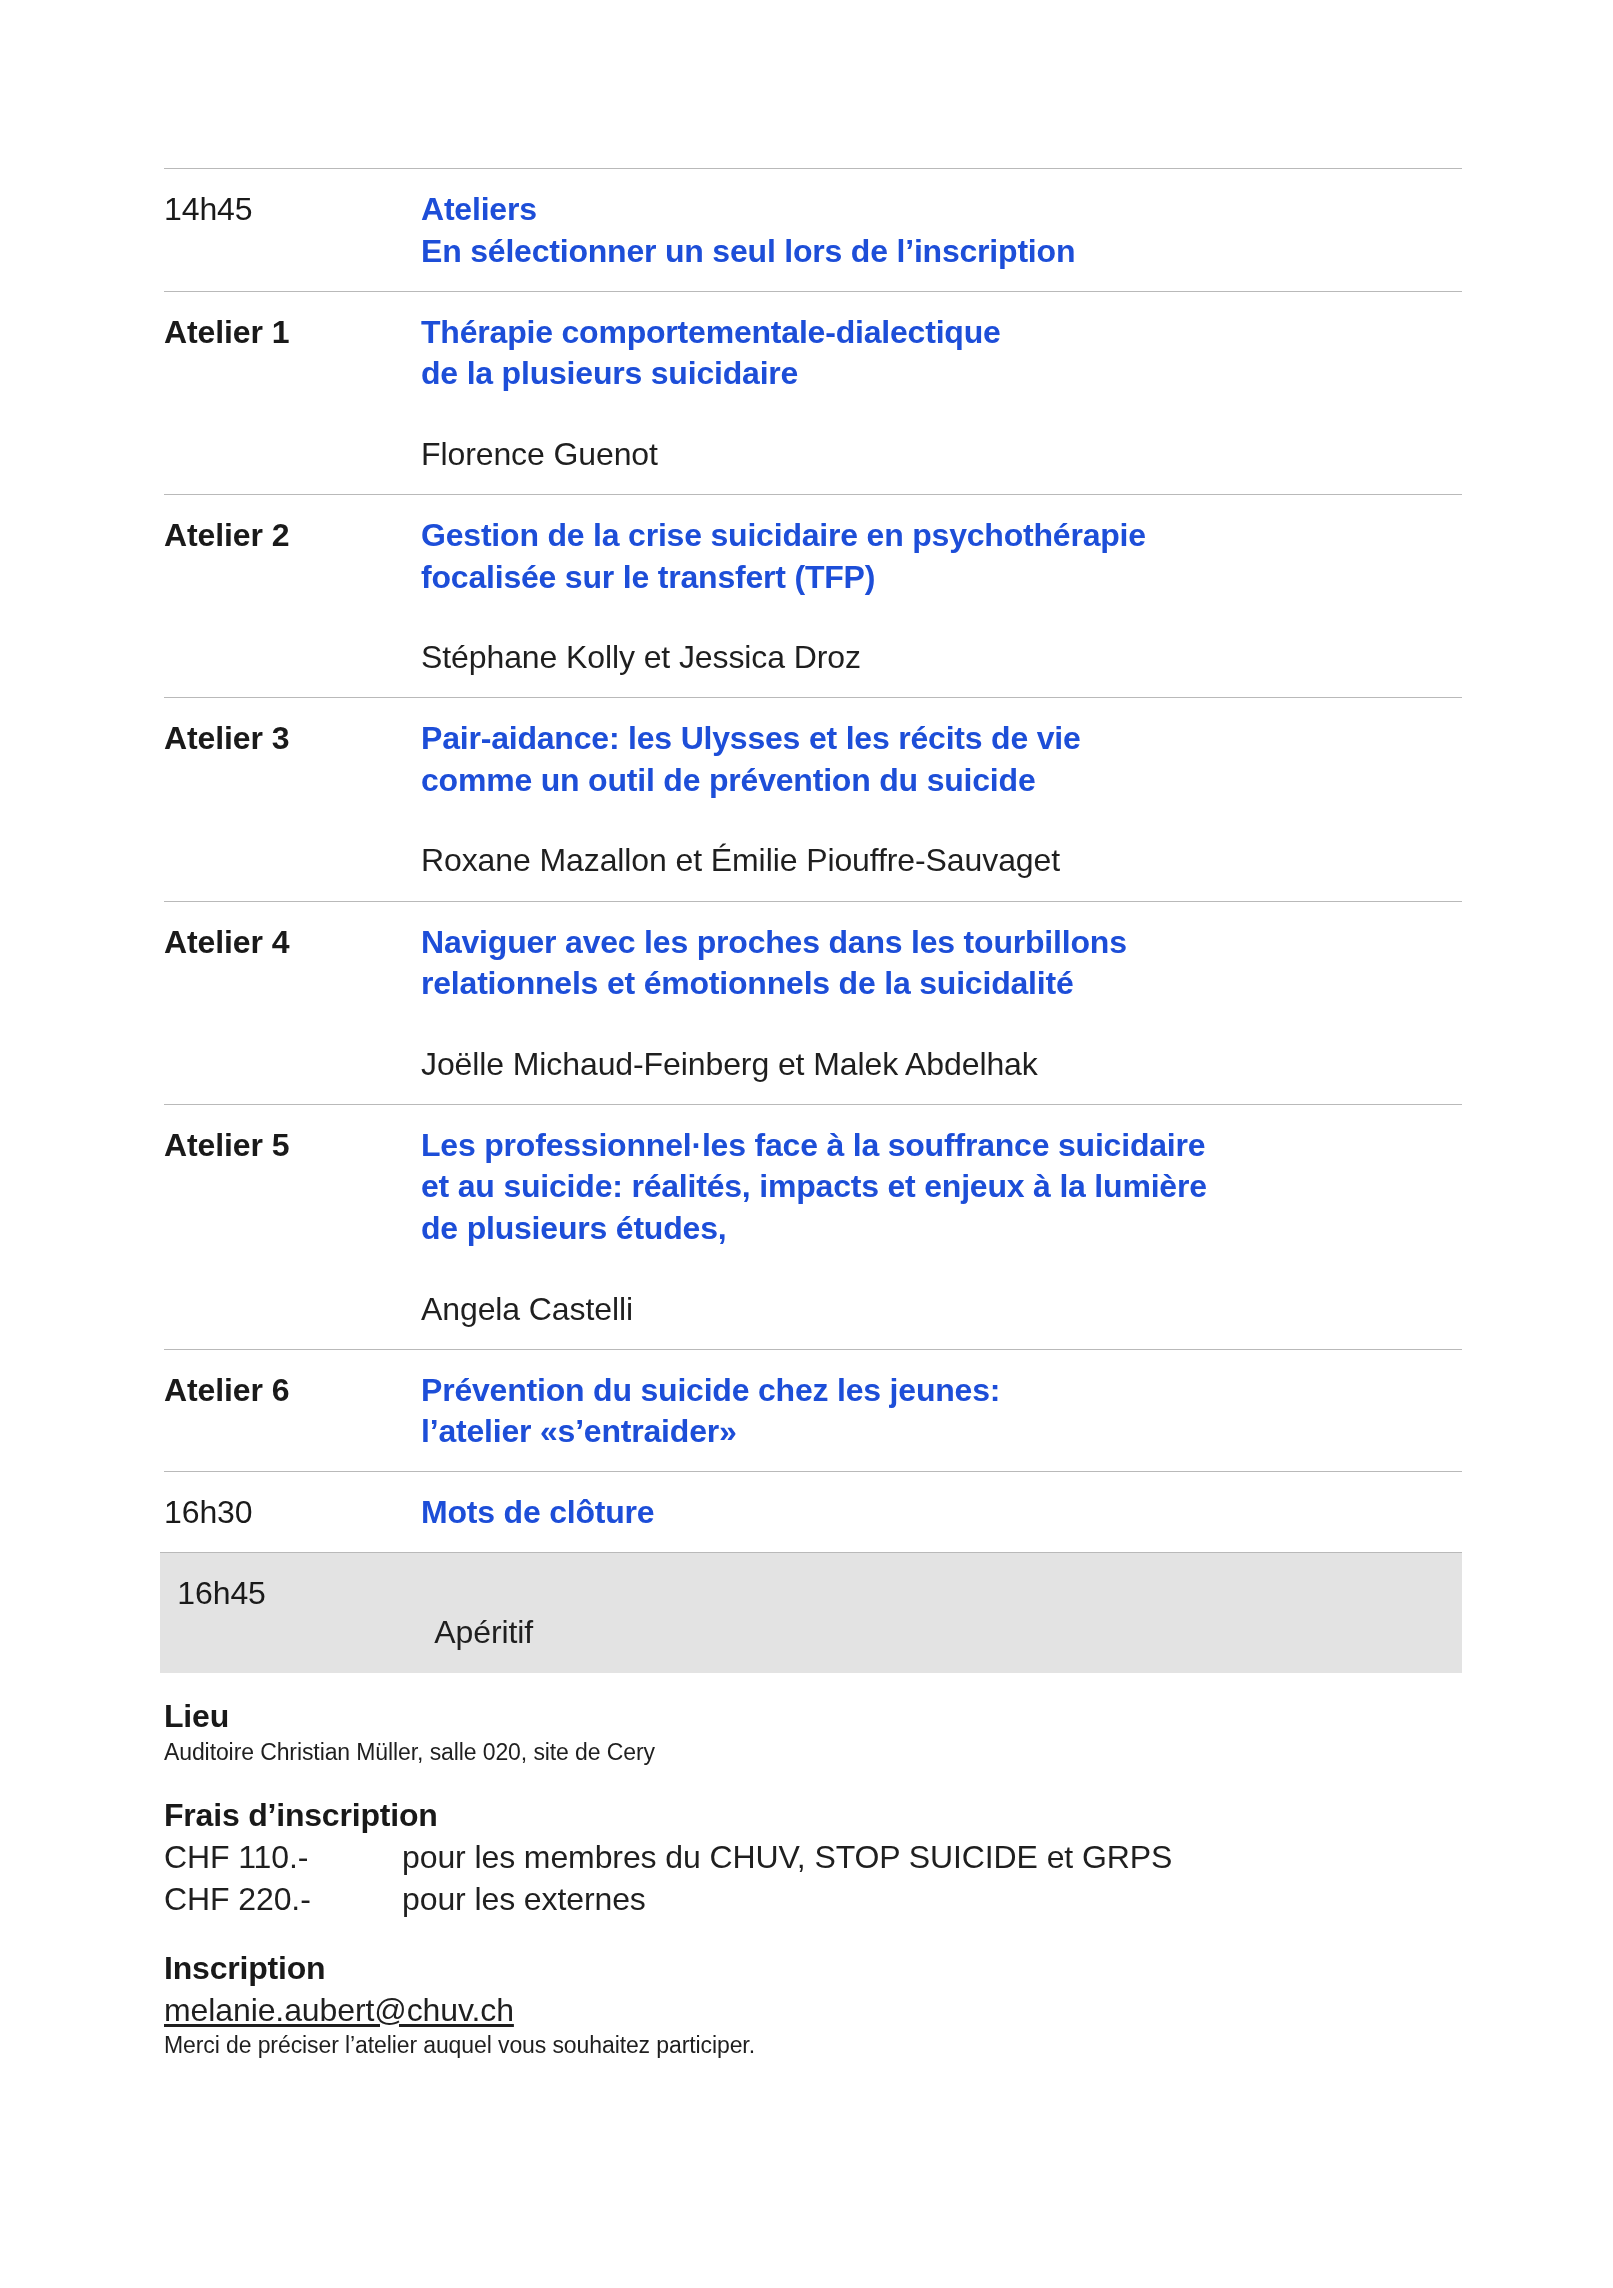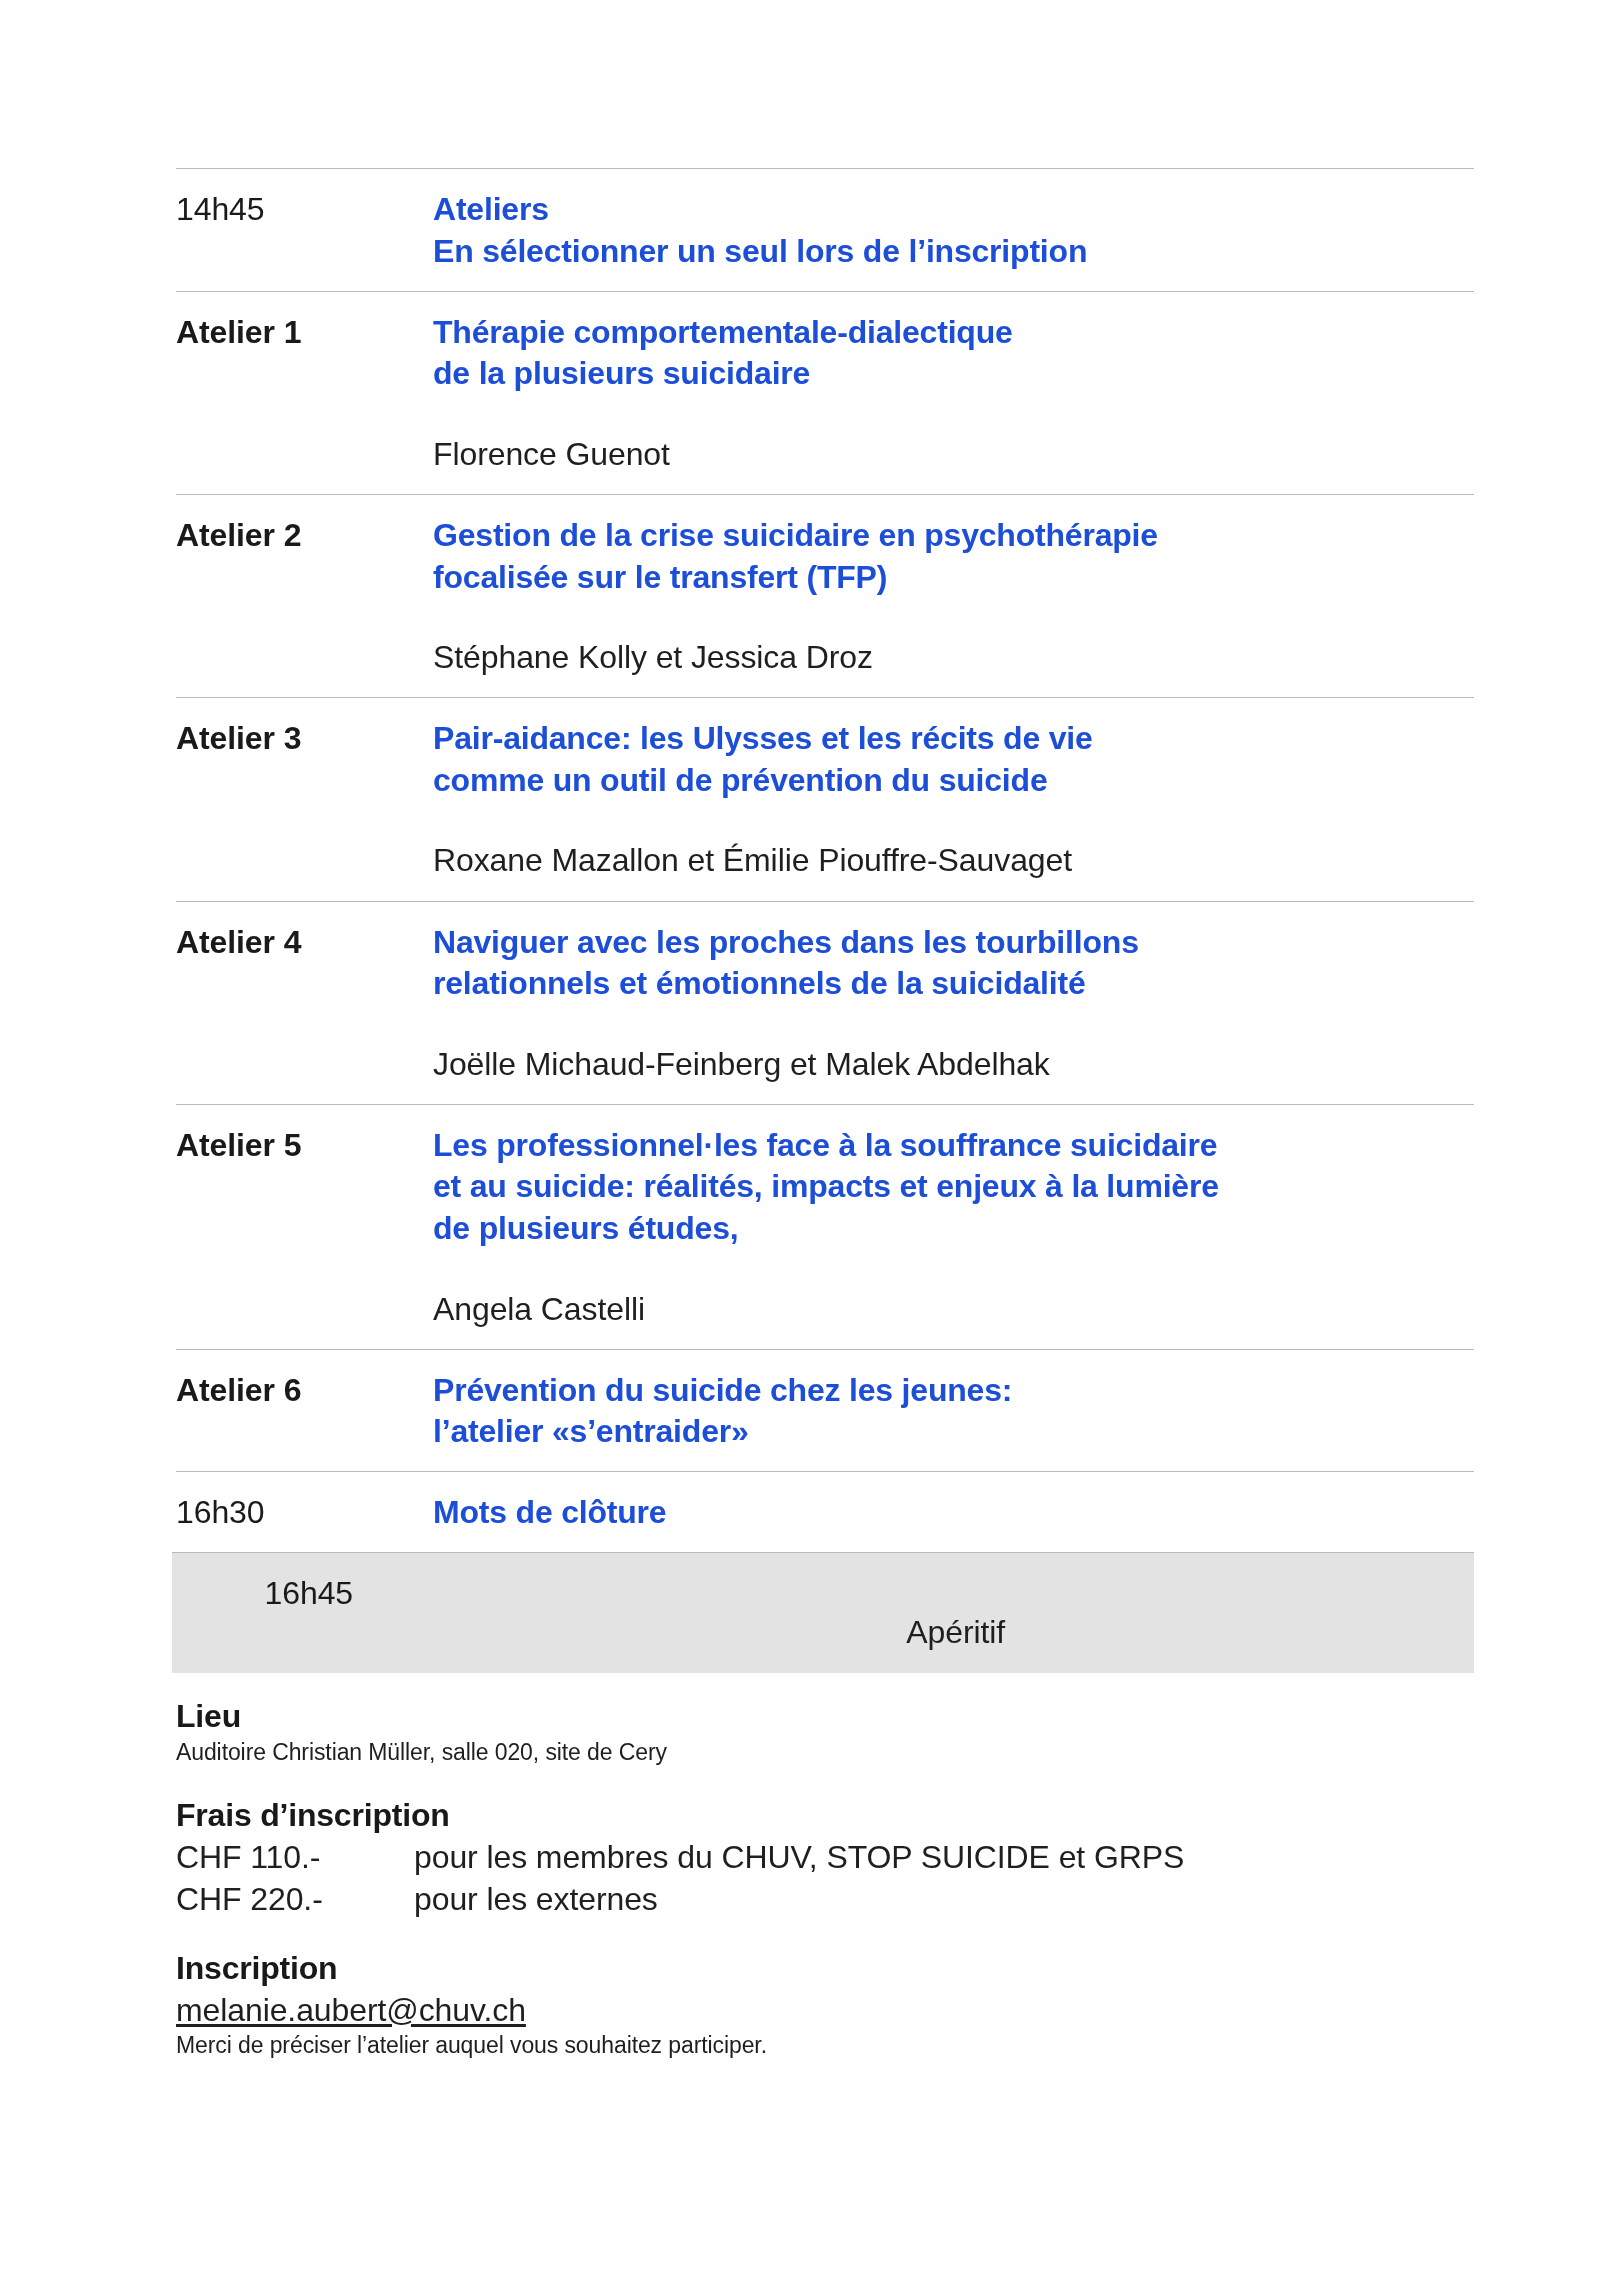--- a/index.html
+++ b/index.html
@@ -13,21 +13,21 @@
     height: 2289px;
     font-family: "Liberation Sans", "DejaVu Sans", sans-serif;
     color: #1a1a1a;
     -webkit-font-smoothing: antialiased;
     position: relative;
     overflow: hidden;
   }
 
   .page {
     position: absolute;
-    left: 12px;
+    left: 0;
     top: 0;
     width: 1496px;
     height: 2289px;
     box-sizing: border-box;
   }
 
   
   .schedule {
     position: absolute;
     left: 164px;
@@ -40,24 +40,23 @@
     align-items: flex-start;
     border-top: 1.8px solid #b9b9b9;
     box-sizing: border-box;
     padding: 20px 0 18.5px 0;
   }
   .sched-row.first {
     border-top: 1.8px solid #b9b9b9;
   }
   .sched-row.shaded {
     background: #e3e3e3;
-    padding-left: 8px;
+    padding-left: 17px;
     margin-left: -3.7px;
     width: calc(100% + 3.7px);
-    text-align: center;
   }
   .sched-row.last {
     border-bottom: none;
   }
 
   .col-time {
     width: 257px;
     flex: 0 0 257px;
     font-size: 32px;
     line-height: 1.30;

